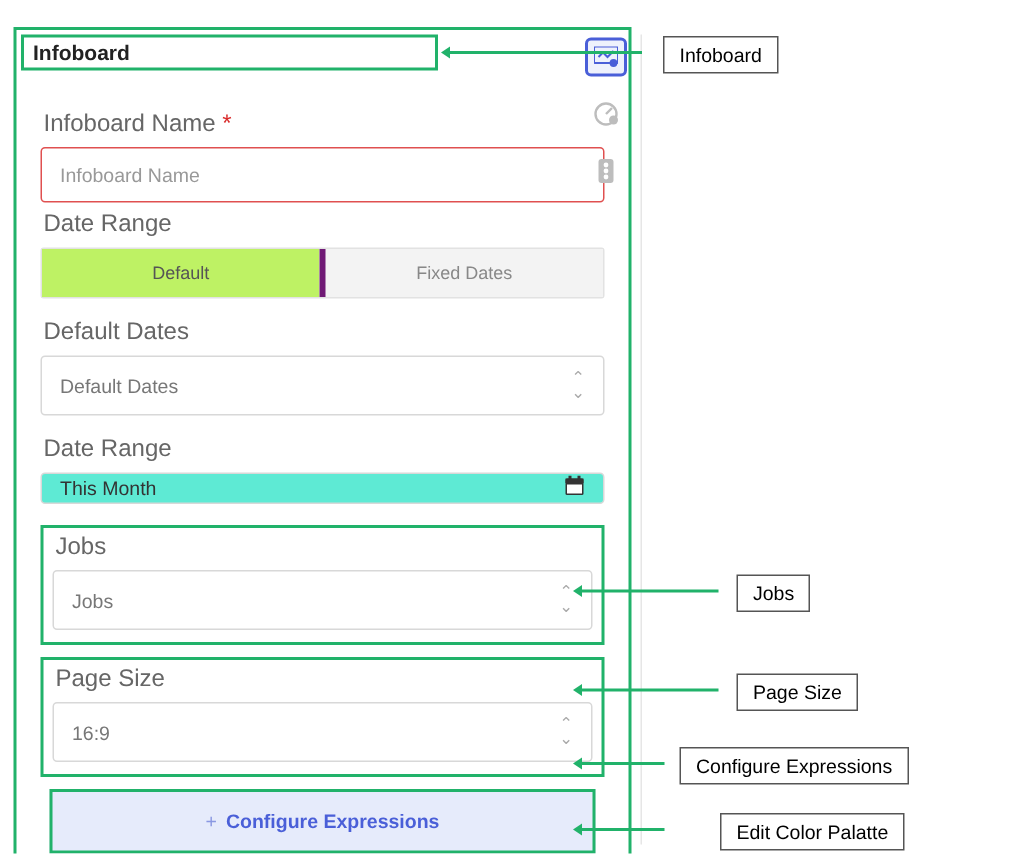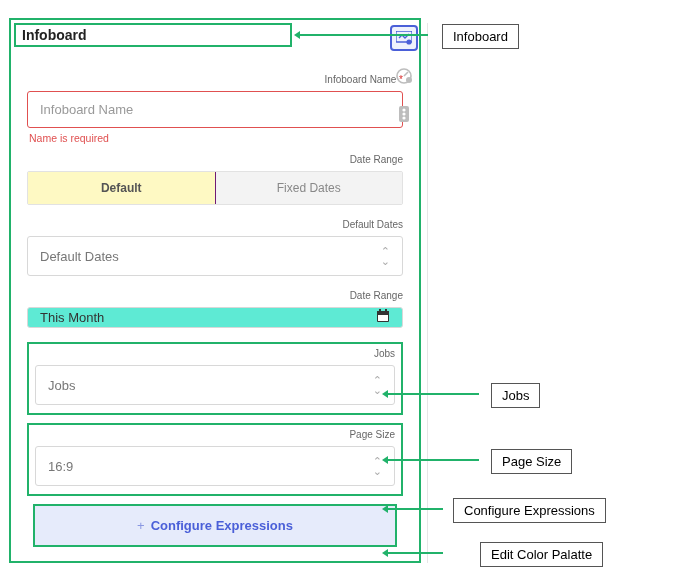--- a/index.html
+++ b/index.html
@@ -4,31 +4,31 @@
 <style>
 * { box-sizing: border-box; margin: 0; padding: 0; font-family: -apple-system, BlinkMacSystemFont, "Segoe UI", Arial, sans-serif; }
 body { background: #fff; width: 673px; height: 569px; position: relative; }
 
 .panel-wrap { position: absolute; left: 9px; top: 18px; width: 412px; border: 2px solid #21b26a; background: #fff; }
 
 .header-row { position: absolute; left: 14px; top: 23px; width: 278px; height: 24px; border: 2px solid #21b26a; display: flex; align-items: center; padding: 0 6px; font-weight: 700; font-size: 14px; color: #222; }
 
 .content { padding: 48px 16px 14px 16px; }
 
-.field-label { font-size: 10px; color: #666; margin: 6px 0 6px 2px; text-align: right; }
+.field-label { font-size: 16px; color: #666; margin: 6px 0 6px 2px; }
 .req { color: #d92c2c; }
 
 .input-error { border: 1.5px solid #e05050; border-radius: 3px; padding: 10px 12px; font-size: 13px; color: #999; background: #fff; }
 .err-msg { color: #e05050; font-size: 10.5px; margin: 4px 0 10px 2px; }
 
 .segmented { width: 100%; border: 1px solid #e2e2e2; border-radius: 2px; display: flex; margin-bottom: 14px; }
 .seg-item { flex: 1; text-align: center; padding: 9px 0; font-size: 12px; color: #888; cursor: pointer; }
-.seg-item.active { background: #fef9c3; color: #555; font-weight: 700; }
+.seg-item.active { background: #bef264; color: #555; font-weight: 400; }
 .seg-item:not(.active) { background: #f3f3f3; }
-.seg-item + .seg-item { border-left: 1px solid #701a75; }
+.seg-item + .seg-item { border-left: 4px solid #701a75; }
 
 .select-field { width: 100%; border: 1px solid #d8d8d8; border-radius: 3px; padding: 9px 12px; font-size: 13px; color: #777; background: #fff; display: flex; justify-content: space-between; align-items: center; cursor: pointer; }
 .chev { font-size: 11px; color: #aaa; line-height: 10px; }
 
 .date-field { width: 100%; border: 1px solid #d8d8d8; border-radius: 3px; padding: 1px 12px; font-size: 13px; color: #333; background: #5eead4; display: flex; justify-content: space-between; align-items: center; cursor: pointer; margin-bottom: 14px; }
 
 .boxed-section { border: 2px solid #21b26a; padding: 4px 6px 8px 6px; margin-top: 8px; }
 
 .action-btn { width: calc(100% - 12px); margin: 8px 6px 0 6px; background: #e6ebfb; border: 2px solid #21b26a; color: #4a5fd8; font-size: 13px; font-weight: 600; padding: 12px 0; text-align: center; cursor: pointer; display: flex; justify-content: center; align-items: center; gap: 6px; }
 .plus { color: #8a98e2; font-weight: 400; }
@@ -53,21 +53,20 @@
 
   <div class="content">
 
     <div class="field-label">
       <span>Infoboard Name</span>
       <span class="req">*</span>
     </div>
     <div class="input-error">
       <span>Infoboard Name</span>
     </div>
-    <div class="err-msg">Name is required</div>
 
     <div class="field-label">Date Range</div>
     <div class="segmented">
       <div class="seg-item active">Default</div>
       <div class="seg-item">Fixed Dates</div>
     </div>
 
     <div class="field-label">Default Dates</div>
     <div class="select-field">
       <span>Default Dates</span>

